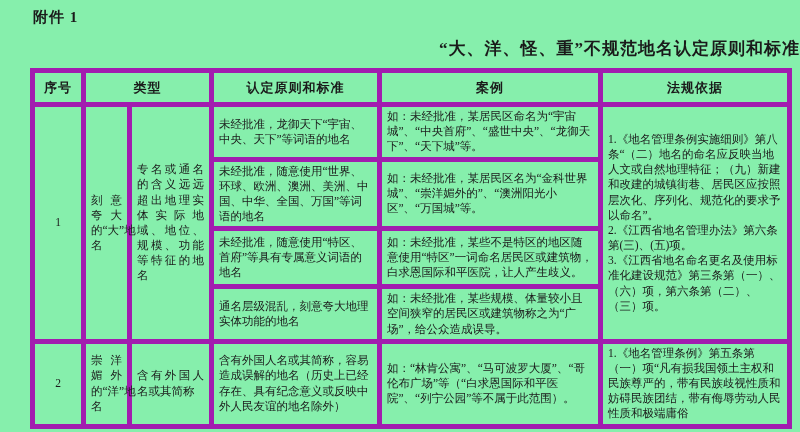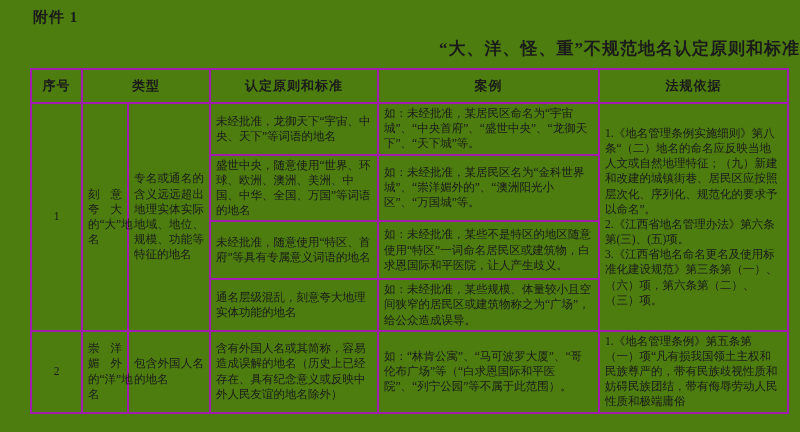--- a/index.html
+++ b/index.html
@@ -9,21 +9,21 @@
     width: 800px;
     height: 432px;
     overflow: hidden;
     font-family: "Liberation Serif", "DejaVu Serif", serif;
     color: #1a1a1a;
   }
   .page {
     position: relative;
     width: 800px;
     height: 432px;
-    background: #4d7c0f;
+    background: #86efac;
   }
   .attachment-label {
     position: absolute;
     left: 33px;
     top: 8px;
     font-size: 15px;
     font-weight: bold;
     letter-spacing: 1px;
   }
   .doc-title {
@@ -38,21 +38,21 @@
   }
   table.standards {
     position: absolute;
     left: 30px;
     top: 68px;
     width: 757px;
     border-collapse: collapse;
     table-layout: fixed;
   }
   table.standards td, table.standards th {
-    border: 2px solid #a21caf;
+    border: 5px solid #a21caf;
     font-size: 11.5px;
     line-height: 1.32;
     padding: 2px 5px;
     vertical-align: middle;
     word-break: break-all;
     box-sizing: border-box;
   }
   table.standards th {
     font-size: 13px;
     font-weight: bold;
@@ -110,38 +110,38 @@
       <td rowspan="4" class="justify">刻意夸大的“大”地名</td>
       <td rowspan="4" class="justify">专名或通名的含义远远超出地理实体实际地域、地位、规模、功能等特征的地名</td>
       <td>未经批准，龙御天下“宇宙、中央、天下”等词语的地名</td>
       <td class="case-cell">如：未经批准，某居民区命名为“宇宙城”、“中央首府”、“盛世中央”、“龙御天下”、“天下城”等。</td>
       <td rowspan="4" class="multiline">1.《地名管理条例实施细则》第八条“（二）地名的命名应反映当地人文或自然地理特征；（九）新建和改建的城镇街巷、居民区应按照层次化、序列化、规范化的要求予以命名”。
 2.《江西省地名管理办法》第六条第(三)、(五)项。
 3.《江西省地名命名更名及使用标准化建设规范》第三条第（一）、（六）项，第六条第（二）、（三）项。</td>
     </tr>
 
     <tr class="sub2">
-      <td>盛世中央，随意使用“世界、环球、欧洲、澳洲、美洲、中国、中华、全国、万国”等词语的地名</td>
+      <td>未经批准，随意使用“世界、环球、欧洲、澳洲、美洲、中国、中华、全国、万国”等词语的地名</td>
       <td class="case-cell">如：未经批准，某居民区名为“金科世界城”、“崇洋媚外的”、“澳洲阳光小区”、“万国城”等。</td>
     </tr>
 
     <tr class="sub3">
       <td>未经批准，随意使用“特区、首府”等具有专属意义词语的地名</td>
       <td class="case-cell">如：未经批准，某些不是特区的地区随意使用“特区”一词命名居民区或建筑物，白求恩国际和平医院，让人产生歧义。</td>
     </tr>
 
     <tr class="sub4">
       <td>通名层级混乱，刻意夸大地理实体功能的地名</td>
       <td class="case-cell">如：未经批准，某些规模、体量较小且空间狭窄的居民区或建筑物称之为“广场”，给公众造成误导。</td>
     </tr>
 
     <tr class="row2">
       <td class="center">2</td>
       <td class="justify">崇洋媚外的“洋”地名</td>
-      <td class="justify">包含外国人名的地名</td>
+      <td class="justify">含有外国人名或其简称</td>
       <td>含有外国人名或其简称，容易造成误解的地名（历史上已经存在、具有纪念意义或反映中外人民友谊的地名除外）</td>
       <td class="case-cell">如：“林肯公寓”、“马可波罗大厦”、“哥伦布广场”等（“白求恩国际和平医院”、“列宁公园”等不属于此范围）。</td>
       <td class="multiline">1.《地名管理条例》第五条第（一）项“凡有损我国领土主权和民族尊严的，带有民族歧视性质和妨碍民族团结，带有侮辱劳动人民性质和极端庸俗</td>
     </tr>
   </tbody>
     </table>
 
 </div>
 
 </body></html>

